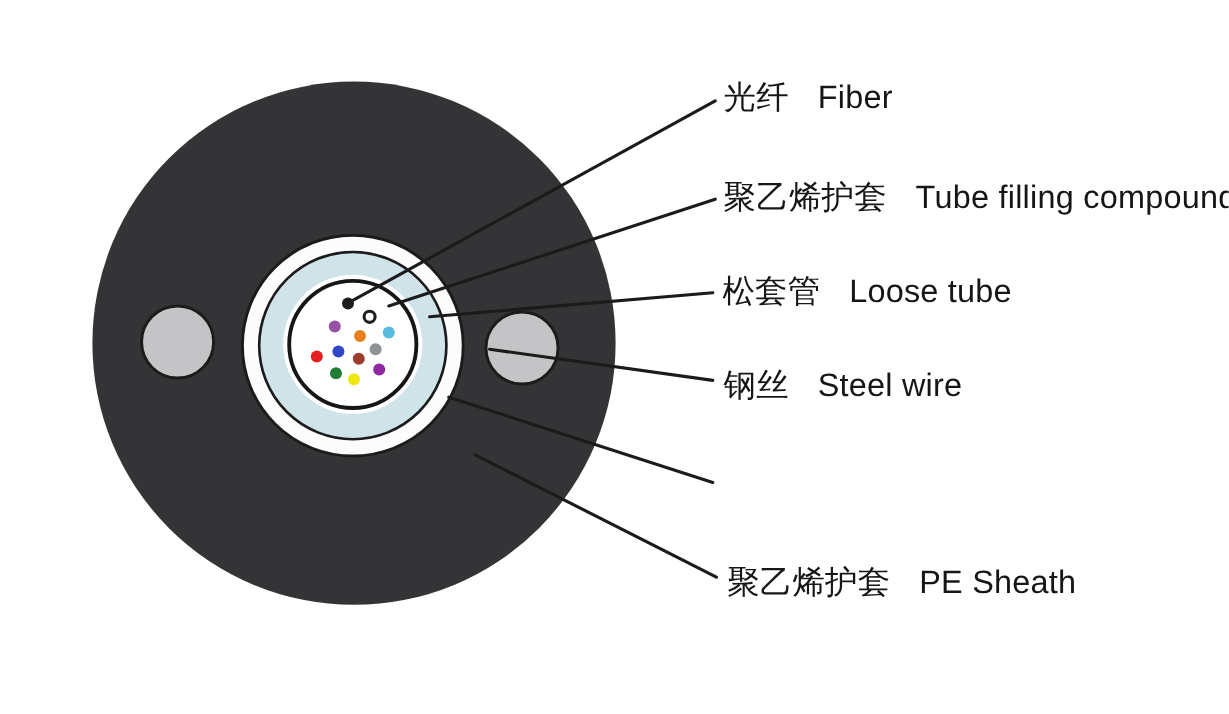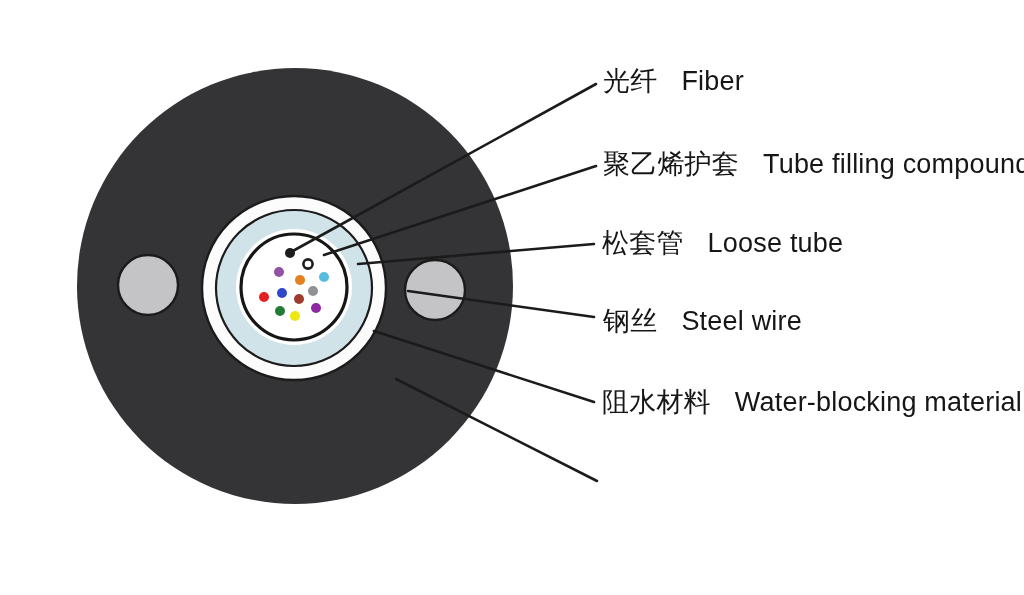--- a/index.html
+++ b/index.html
@@ -65,18 +65,18 @@
   </div>
 
   <div class="label" style="left:603px; top:304px;">
     <span class="zh">钢丝</span><span class="en">Steel wire</span>
   </div>
 
   <div class="label" style="left:602px; top:226px;">
     <span class="zh">松套管</span><span class="en">Loose tube</span>
   </div>
 
-  <div class="label" style="left:602px; top:385px;">
-    <span class="zh">阻水材料</span><span class="en">Water-blocking material</span>
+
+  <div class="label" style="left:606px; top:468px;">
+    <span class="zh">聚乙烯护套</span><span class="en">PE Sheath</span>
   </div>
-
 
 </div>
 
 </body></html>

